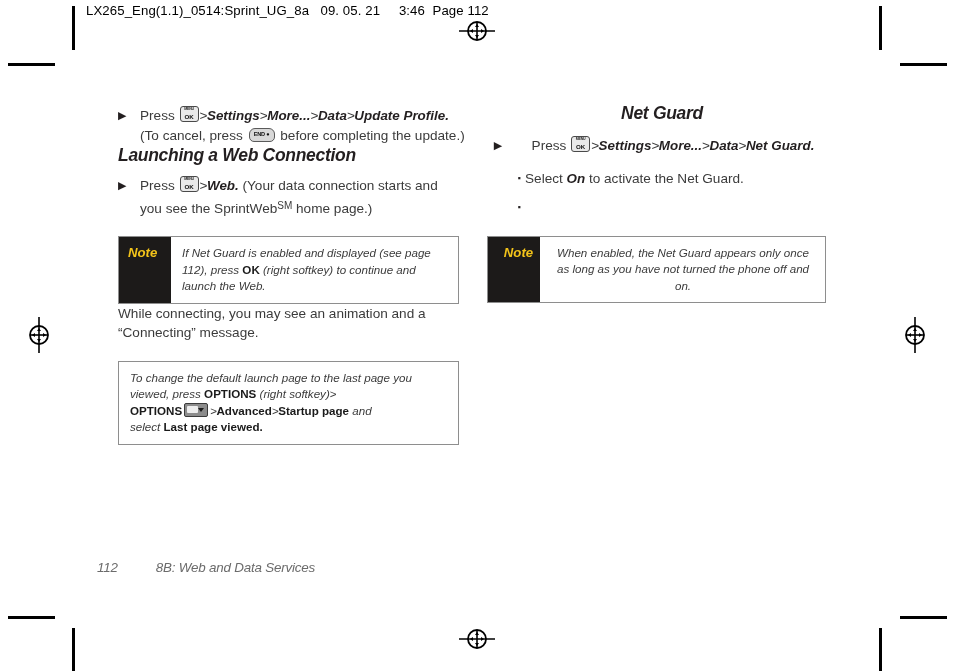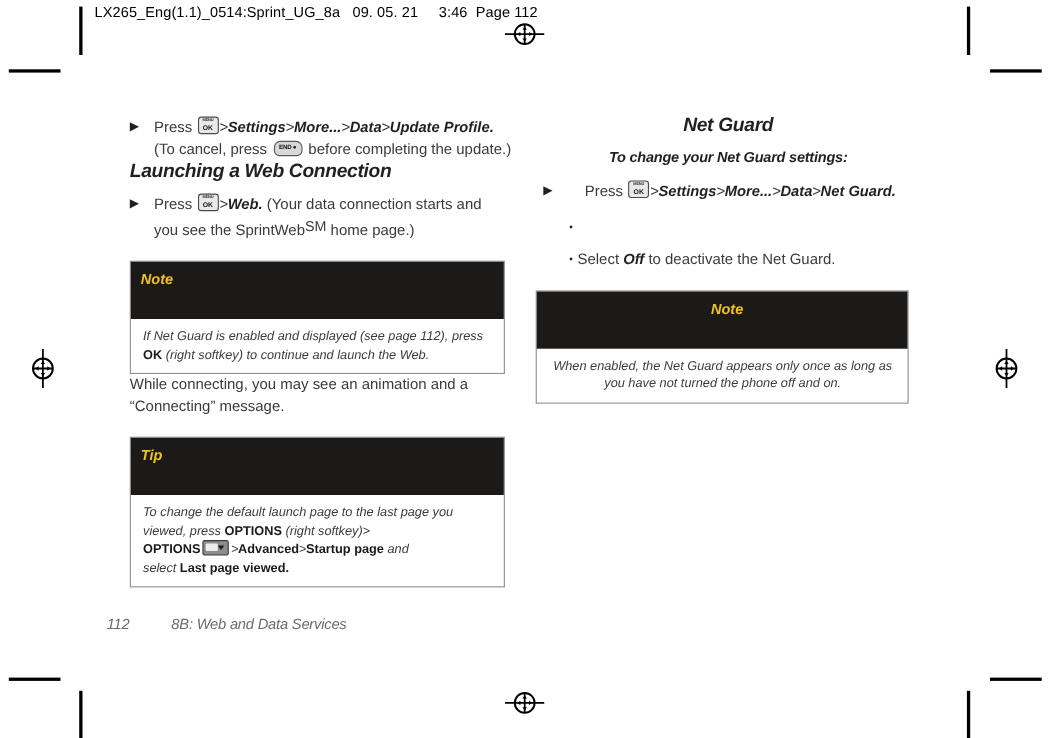--- a/index.html
+++ b/index.html
@@ -107,21 +107,21 @@
   .sq-glyph {
     width: 12px;
     flex: 0 0 12px;
     font-size: 9px;
     line-height: 21px;
     color: #231f20;
   }
 
   em.it { font-style: italic; font-weight: bold; color: #231f20; font-size: 13.4px; }
   .sep { font-style: normal; font-weight: normal; letter-spacing: -0.5px; }
-  sup.sm { font-size: 13px; vertical-align: 4px; letter-spacing: 0; }
+  sup.sm { font-size: 10px; vertical-align: 4px; letter-spacing: 0; }
 
   
   .key-ok {
     display: inline-block;
     width: 17px;
     height: 14px;
     border: 1px solid #4a4a4a;
     border-radius: 3px;
     background: #e9e9e9;
     position: relative;
@@ -203,21 +203,20 @@
     border-right: 3px solid transparent;
     border-top: 4px solid #1b1b1b;
   }
 
   
   .callout {
     display: flex;
     border: 1px solid #8e8e8e;
     background: #ffffff;
     box-sizing: border-box;
-    flex-direction: column;
   }
   .callout-label {
     flex: 0 0 52px;
     background: #1c1a19;
     color: #f2c31a;
     font-size: 13.2px;
     font-style: italic;
     font-weight: bold;
     padding: 8px 0 0 9px;
     box-sizing: border-box;
@@ -340,53 +339,51 @@
     <div class="callout-body">
       <span>If Net Guard is enabled and displayed (see page</span>
       <span>112), press </span><b>OK</b><span> (right softkey) to continue and</span>
       <span>launch the Web.</span>
     </div>
   </div>
 
   <p class="body-text mt-18">While connecting, you may see an animation and a “Connecting” message.</p>
 
   <div class="callout mt-18" style="width:341px;">
-    <div class="callout-label">Tip</div>
     <div class="callout-body">
       <span>To change the default launch page to the last</span>
       <span>page you viewed, press </span><b>OPTIONS</b><span> (right softkey)</span><span class="sep">&gt;</span><br>
       <b>OPTIONS</b><span class="key-soft"></span><span class="sep">&gt;</span><b>Advanced</b><span class="sep">&gt;</span><b>Startup page</b><i> and</i><br>
       <span>select </span><b>Last page viewed.</b>
     </div>
   </div>
 
 </div>
 
 <div class="col col-right">
 
   <h2 class="section-head">Net Guard</h2>
 
 
-  <p class="lead-italic mt-18">To change your Net Guard settings:</p>
 
   <div class="arrow-item mt-12">
     <span class="arrow-glyph">▶</span>
     <span class="arrow-body">
       <span>Press</span>
       <span class="key-ok"></span><span class="sep">&gt;</span><em class="it">Settings</em><span class="sep">&gt;</span><em class="it">More...</em><span class="sep">&gt;</span><em class="it">Data</em><span class="sep">&gt;</span><em class="it">Net Guard.</em>
     </span>
   </div>
 
   <div class="sq-item mt-12">
     <span class="sq-glyph">▪</span>
+    <span><span>Select </span><em class="it">On</em><span> to activate the Net Guard.</span></span>
   </div>
 
   <div class="sq-item mt-8">
     <span class="sq-glyph">▪</span>
-    <span><span>Select </span><em class="it">Off</em><span> to deactivate the Net Guard.</span></span>
   </div>
 
   <div class="callout mt-18" style="width:339px;">
     <div class="callout-label">Note</div>
     <div class="callout-body">
       <span>When enabled, the Net Guard appears only once</span>
       <span>as long as you have not turned the phone off</span>
       <span>and on.</span>
     </div>
   </div>

